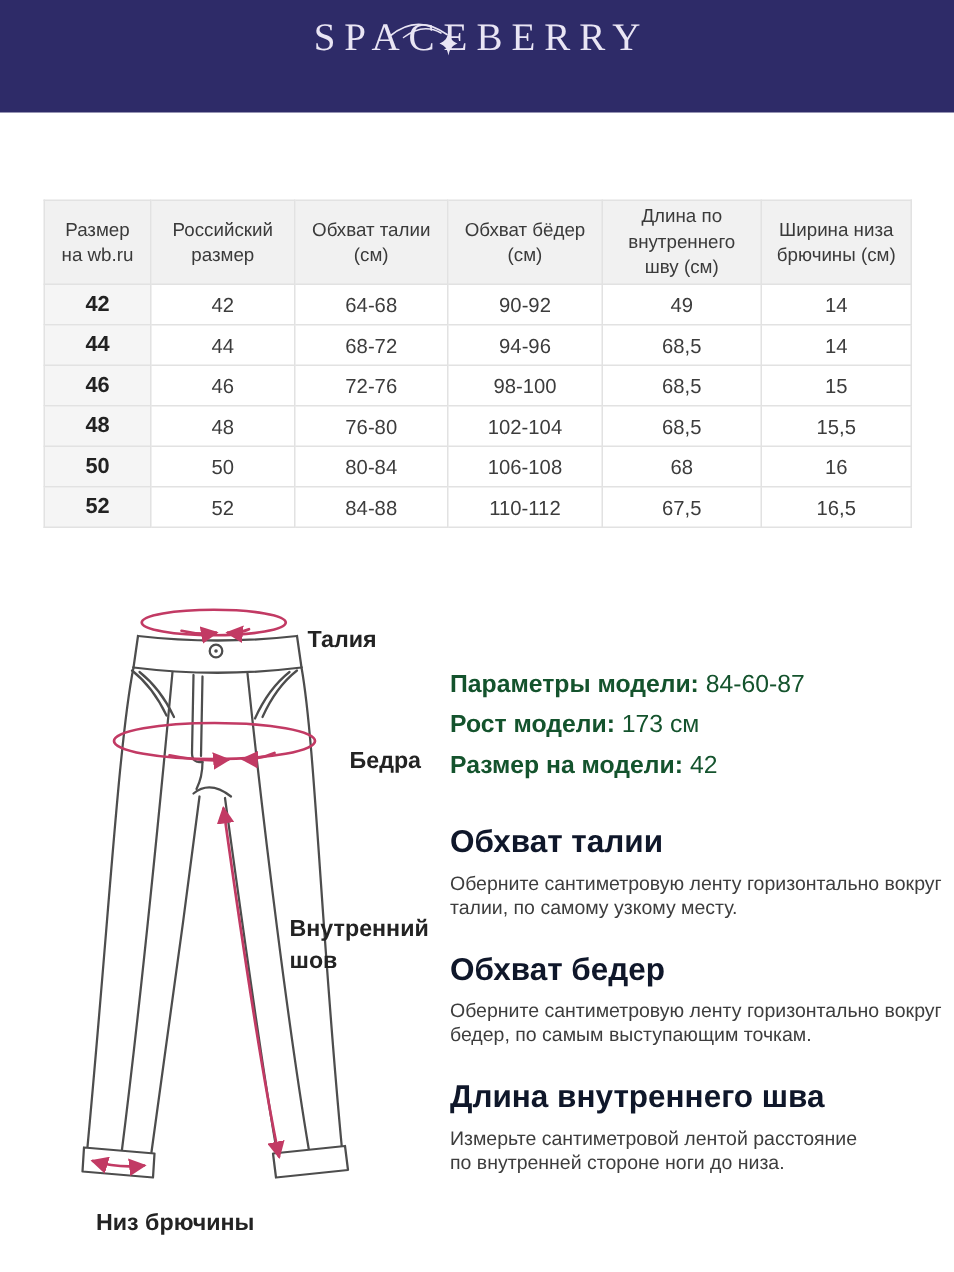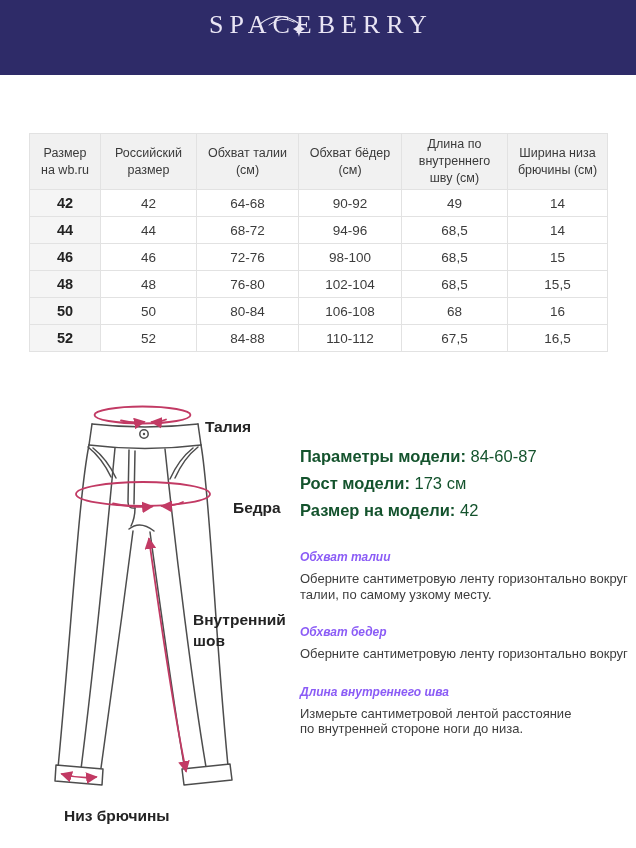--- a/index.html
+++ b/index.html
@@ -68,21 +68,21 @@
   .lbl-inseam  { left: 193px; top: 597px; width: 96px; }
   .lbl-bottom  { left: 64px;  top: 793px; white-space: nowrap; }
 
   
   .info-col { position: absolute; left: 300px; top: 443px; width: 315px; }
   .model-info { font-size: 16.5px; line-height: 27px; color: #14532d; }
   .model-info .lbl { font-weight: 700; }
   .model-info .val { font-weight: 400; }
   .guide-section { margin-top: 23px; }
   .guide-section:first-of-type { margin-top: 26px; }
-  .guide-title { font-size: 12px; font-weight: 700; color: #8b5cf6; font-style: italic; }
+  .guide-title { font-size: 21px; font-weight: 700; color: #0f172a; }
   .guide-text { margin-top: 7px; font-size: 13px; line-height: 15.5px; color: #3d3d3d; }
   .guide-text div { white-space: nowrap; }
 
   svg { display: block; }
 </style>
 </head>
 <body>
 
 <header class="banner">
   <div class="logo">
@@ -249,20 +249,21 @@
         <div class="guide-title">Обхват талии</div>
         <div class="guide-text">
           <div>Оберните сантиметровую ленту горизонтально вокруг</div>
           <div>талии, по самому узкому месту.</div>
         </div>
       </div>
       <div class="guide-section">
         <div class="guide-title">Обхват бедер</div>
         <div class="guide-text">
           <div>Оберните сантиметровую ленту горизонтально вокруг</div>
+          <div>бедер, по самым выступающим точкам.</div>
         </div>
       </div>
       <div class="guide-section">
         <div class="guide-title">Длина внутреннего шва</div>
         <div class="guide-text">
           <div>Измерьте сантиметровой лентой расстояние</div>
           <div>по внутренней стороне ноги до низа.</div>
         </div>
       </div>
     </div>

